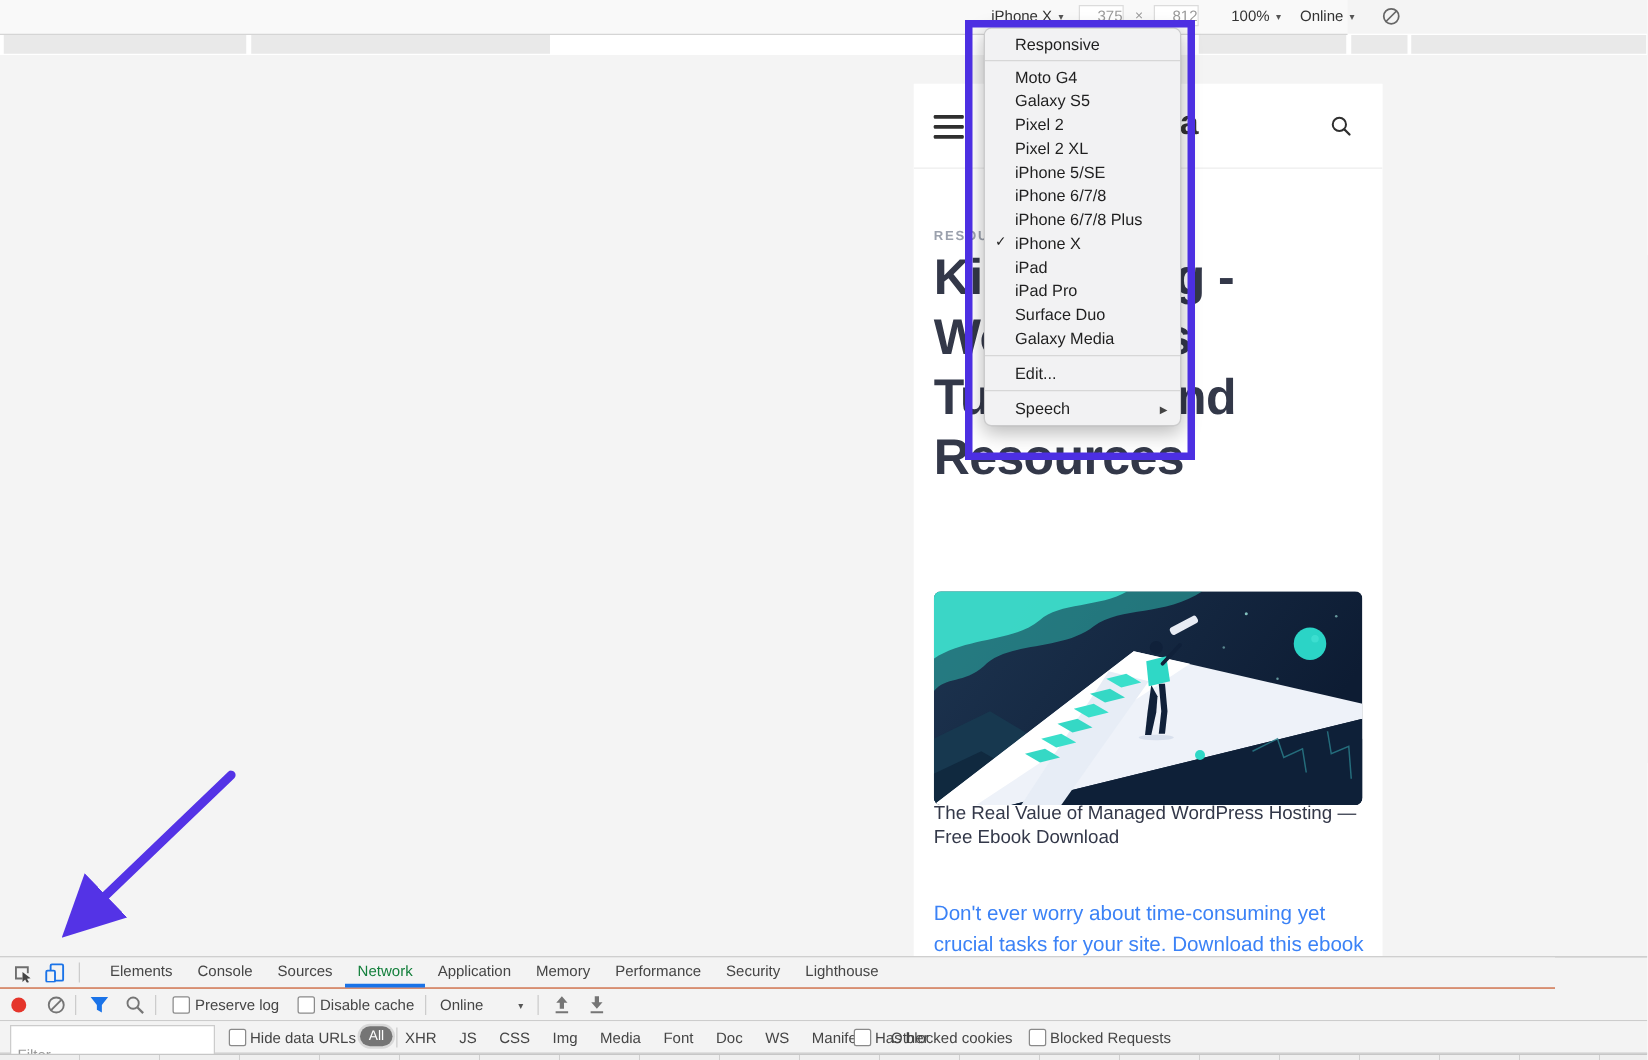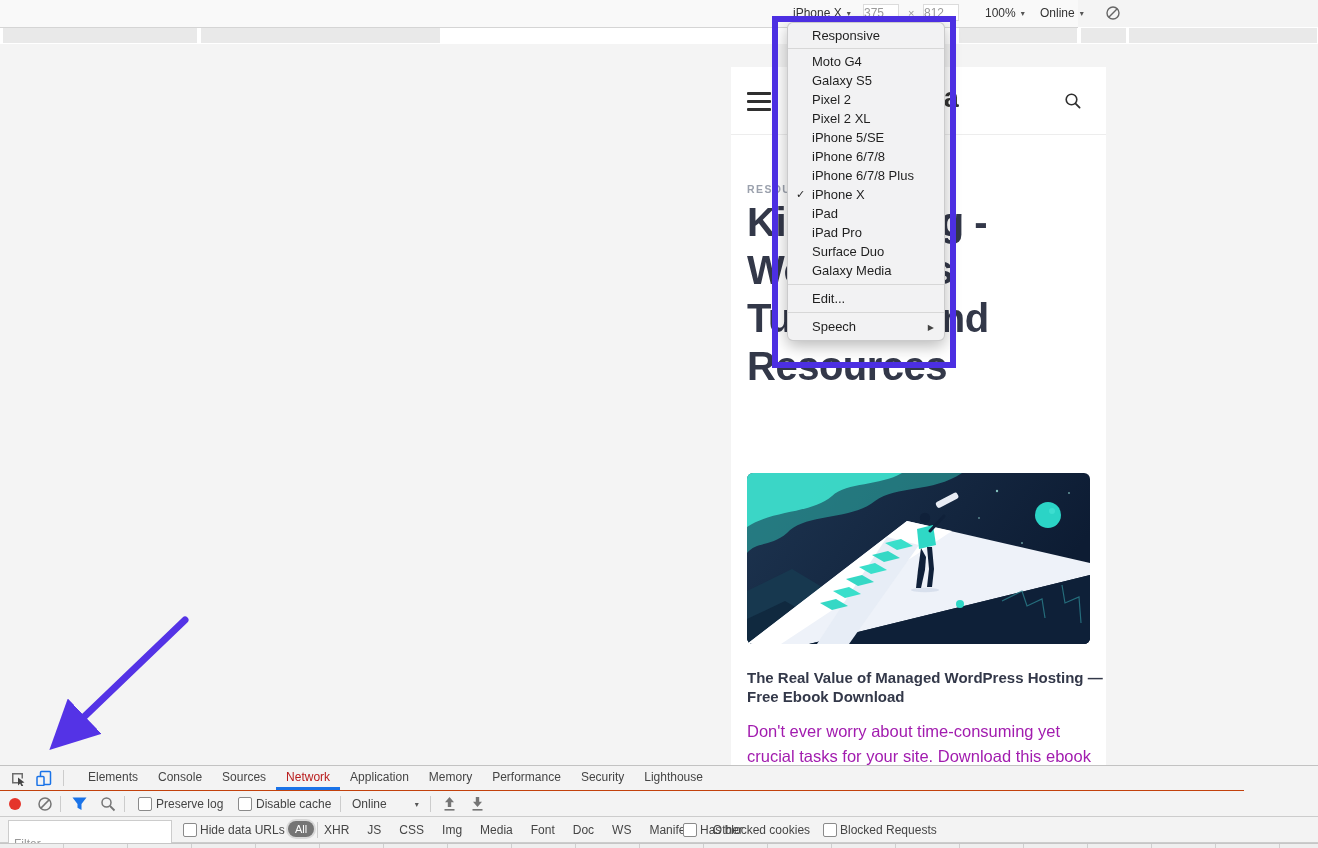--- a/index.html
+++ b/index.html
@@ -5,41 +5,41 @@
   html,body{margin:0;padding:0;}
   .screen{position:relative;width:1318px;height:848px;background:#f4f4f4;
     font-family:"Liberation Sans",sans-serif;overflow:hidden;color:#333;}
 
   
   .top-toolbar{position:absolute;left:0;top:0;width:1078px;height:27px;background:#f9f9f9;
     border-bottom:1px solid #d5d5d5;z-index:3;font-size:12px;color:#333;}
   .tt-item{position:absolute;top:6px;white-space:nowrap;}
   .caret{font-size:8px;color:#555;margin-left:5px;vertical-align:1px;}
   .dim-input{position:absolute;top:4px;width:34px;height:15px;border:1px solid #dcdcdc;background:#fff;
-    color:#9a9a9a;font-size:12px;text-align:left;font-family:"Liberation Sans",sans-serif;padding:0;}
+    color:#9a9a9a;font-size:12px;text-align:right;font-family:"Liberation Sans",sans-serif;padding:0;}
   .mult{position:absolute;top:7px;color:#9a9a9a;font-size:11px;}
 
   
   .mq-row{position:absolute;left:0;top:27px;width:1318px;height:17px;background:#fff;z-index:1;}
   .mq-seg{position:absolute;top:1px;height:15px;background:#e9e9e9;}
 
   
   .page{position:absolute;left:731px;top:67px;width:375px;height:698px;background:#fff;overflow:hidden;z-index:2;}
   .page-header{position:absolute;left:0;top:0;width:375px;height:67px;border-bottom:1px solid #ededed;background:#fff;}
   .hamburger{position:absolute;left:16px;top:25px;width:24px;cursor:pointer;}
   .hamburger div{width:24px;height:3px;background:#2f2f2f;border-radius:1px;margin-bottom:5px;}
   .logo{position:absolute;left:0;top:16px;width:375px;text-align:center;font-size:27px;font-weight:700;
     color:#333;letter-spacing:-0.5px;}
   .search-btn{position:absolute;right:24px;top:25px;width:18px;height:18px;}
   .category{position:absolute;left:16px;top:116px;font-size:10.5px;letter-spacing:1.4px;color:#9ba1ad;font-weight:700;}
   .heading{position:absolute;left:16px;top:131px;font-size:40px;line-height:48px;font-weight:800;
     color:#333849;letter-spacing:-0.5px;}
   .hero{position:absolute;left:16px;top:406px;width:343px;height:171px;border-radius:6px;overflow:hidden;}
-  .art-title{position:absolute;left:16px;top:601px;font-size:15px;line-height:19px;font-weight:700;color:#333849;white-space:nowrap;}
-  .art-excerpt{position:absolute;left:16px;top:652px;font-size:16.5px;line-height:25px;color:#a21caf;white-space:nowrap;}
+  .art-title{position:absolute;left:16px;top:574px;font-size:15px;line-height:19px;font-weight:400;color:#333849;white-space:nowrap;}
+  .art-excerpt{position:absolute;left:16px;top:652px;font-size:16.5px;line-height:25px;color:#3b82f6;white-space:nowrap;}
 
   
   .menu{position:absolute;left:787px;top:22px;width:156px;background:#f2f2f3;border:1px solid rgba(0,0,0,0.16);
     border-radius:6px;box-shadow:0 5px 16px rgba(0,0,0,0.28);z-index:5;padding:3px 0;font-size:13px;color:#1f1f1f;}
   .mi{position:relative;padding:0 10px 0 24px;height:19px;line-height:19px;white-space:nowrap;cursor:default;}
   .mi .check{position:absolute;left:8px;top:0;font-size:11px;}
   .mi .sub{float:right;font-size:8px;color:#444;margin-top:1px;}
   .msep{height:1px;background:#d7d7d7;margin:3px 0;}
 
   
@@ -48,21 +48,21 @@
   .ann-arrow{position:absolute;left:30px;top:600px;z-index:6;pointer-events:none;}
 
   
   .devtools{position:absolute;left:0;top:765px;width:1318px;height:83px;background:#f3f3f3;
     border-top:1px solid #c2c2c2;z-index:4;font-size:12px;color:#454545;}
   .tabbar{position:absolute;left:0;top:0;width:1244px;height:24px;border-bottom:1px solid #c2410c;background:#f3f3f3;}
   .tb-icon{position:absolute;top:4px;width:16px;height:16px;cursor:pointer;}
   .tb-div{position:absolute;left:63px;top:4px;width:1px;height:16px;background:#ccc;}
   .tabs{position:absolute;left:78px;top:0;display:flex;}
   .tab{padding:0 10px;height:21px;line-height:23px;cursor:pointer;}
-  .tab.active{border-bottom:3px solid #1a73e8;color:#b91c1c;}
+  .tab.active{border-bottom:3px solid #1a73e8;color:#15803d;}
   .row2{position:absolute;left:0;top:25px;width:1318px;height:25px;border-bottom:1px solid #ccc;background:#f3f3f3;}
   .row3{position:absolute;left:0;top:51px;width:1318px;height:25px;border-bottom:1px solid #ccc;background:#f3f3f3;}
   .v-sep{position:absolute;top:5px;width:1px;height:16px;background:#ccc;}
   .cb{position:absolute;width:12px;height:12px;border:1px solid #8a8a8a;border-radius:2px;background:#fff;top:6px;cursor:pointer;}
   .lbl{position:absolute;top:6px;white-space:nowrap;cursor:pointer;}
   .rec{position:absolute;left:9px;top:7px;width:12px;height:12px;border-radius:50%;background:#e5352b;cursor:pointer;}
   .flt-input{position:absolute;left:8px;top:3px;width:152px;height:15px;border:1px solid #ccc;background:#fff;
     font-size:12px;padding:15px 5px;font-family:"Liberation Sans",sans-serif;color:#333;}
   .flt-input::placeholder{color:#999;}
   .pill{position:absolute;left:288px;top:4px;background:#757575;color:#fff;border-radius:9px;

